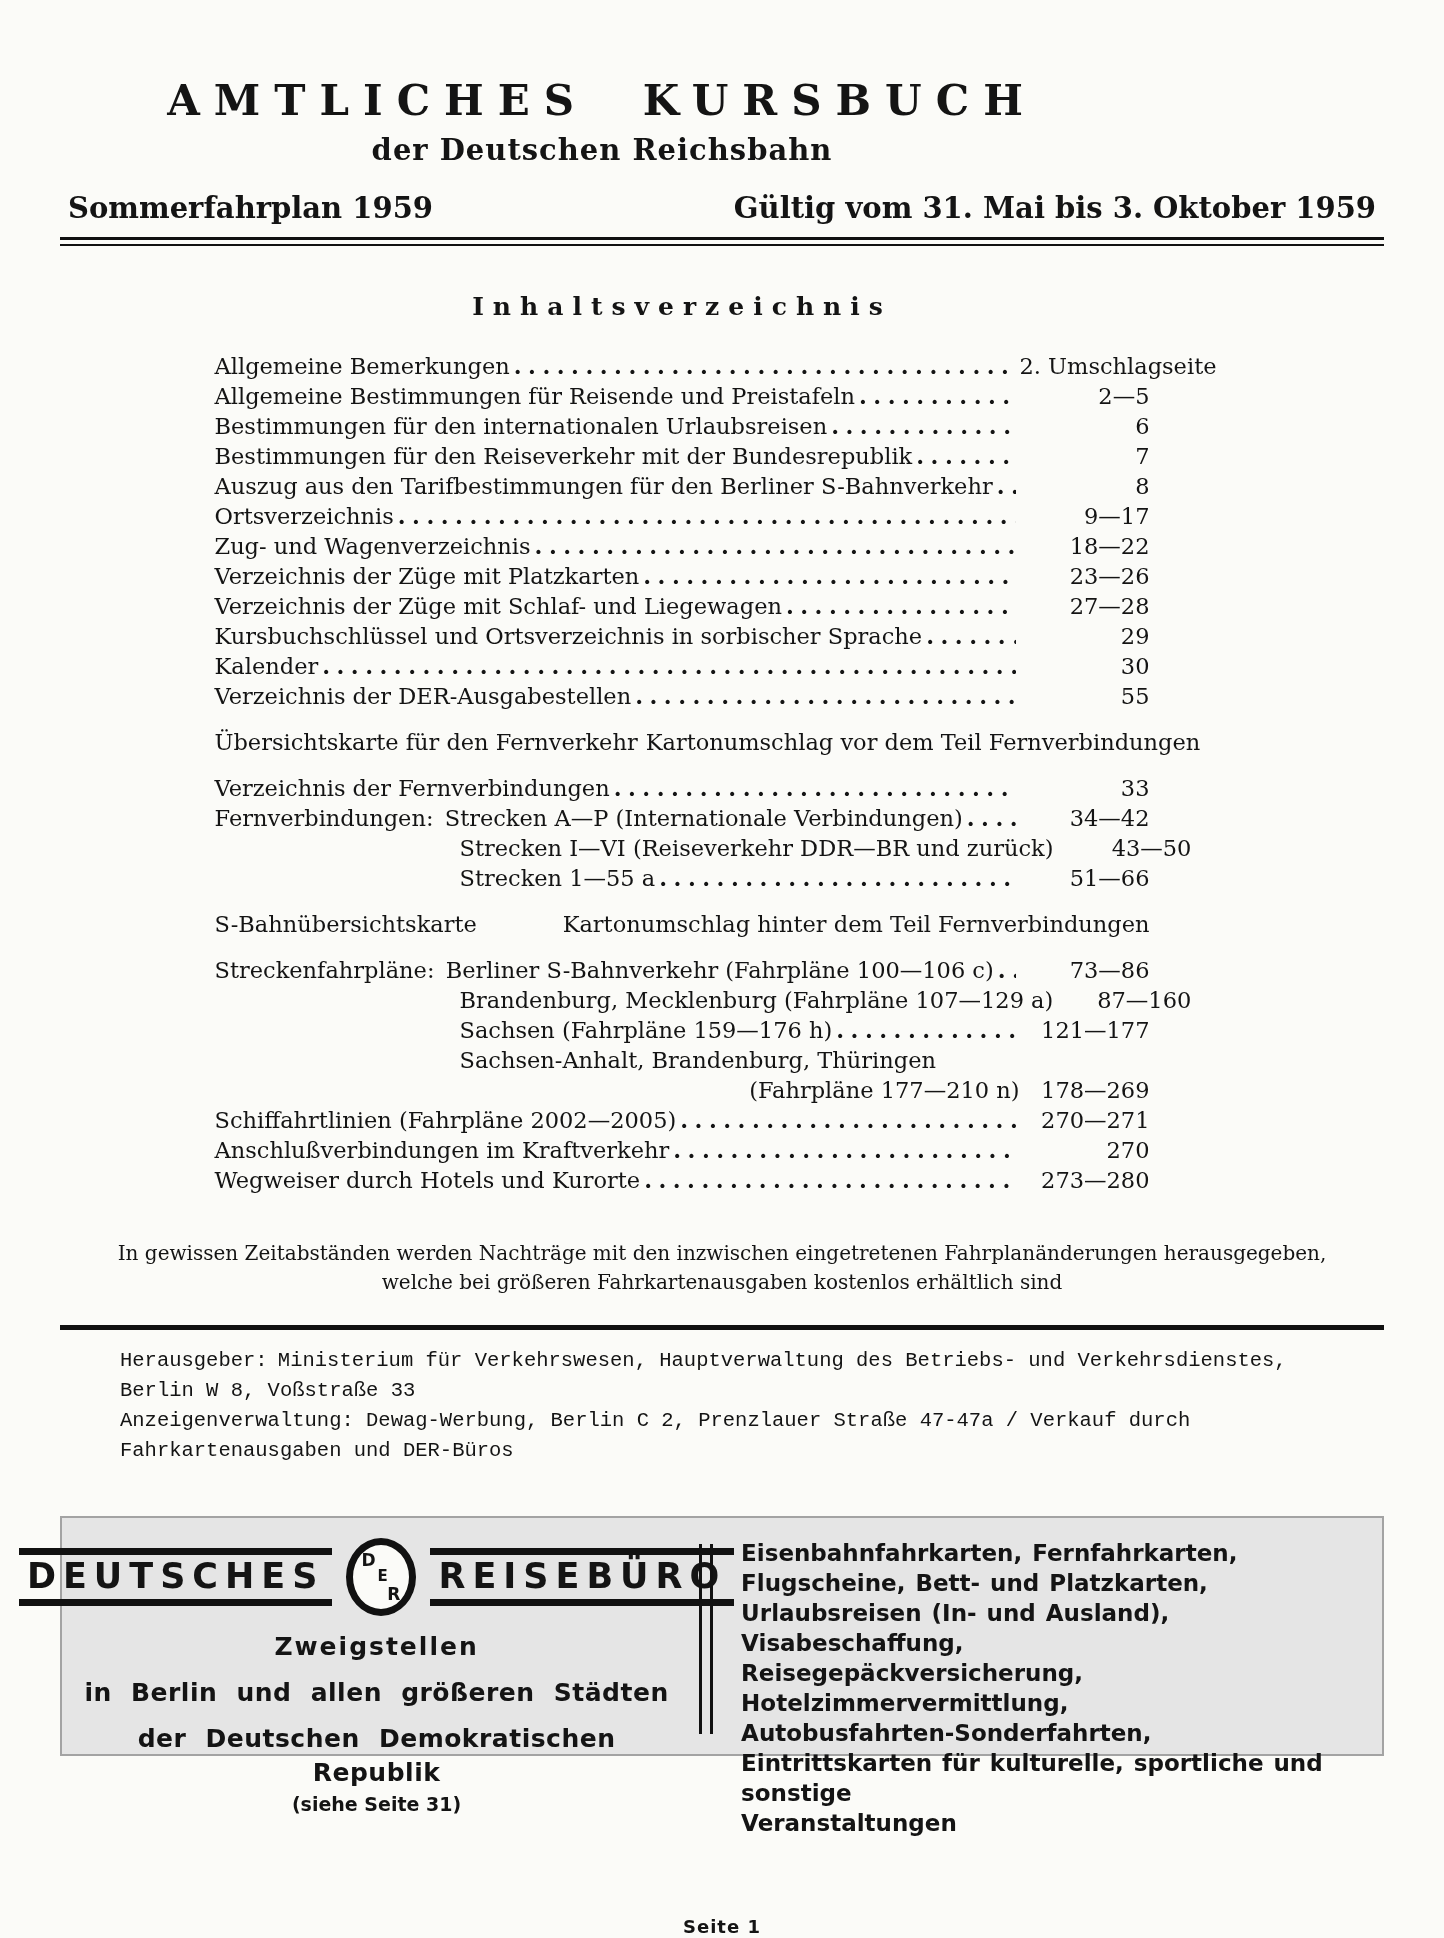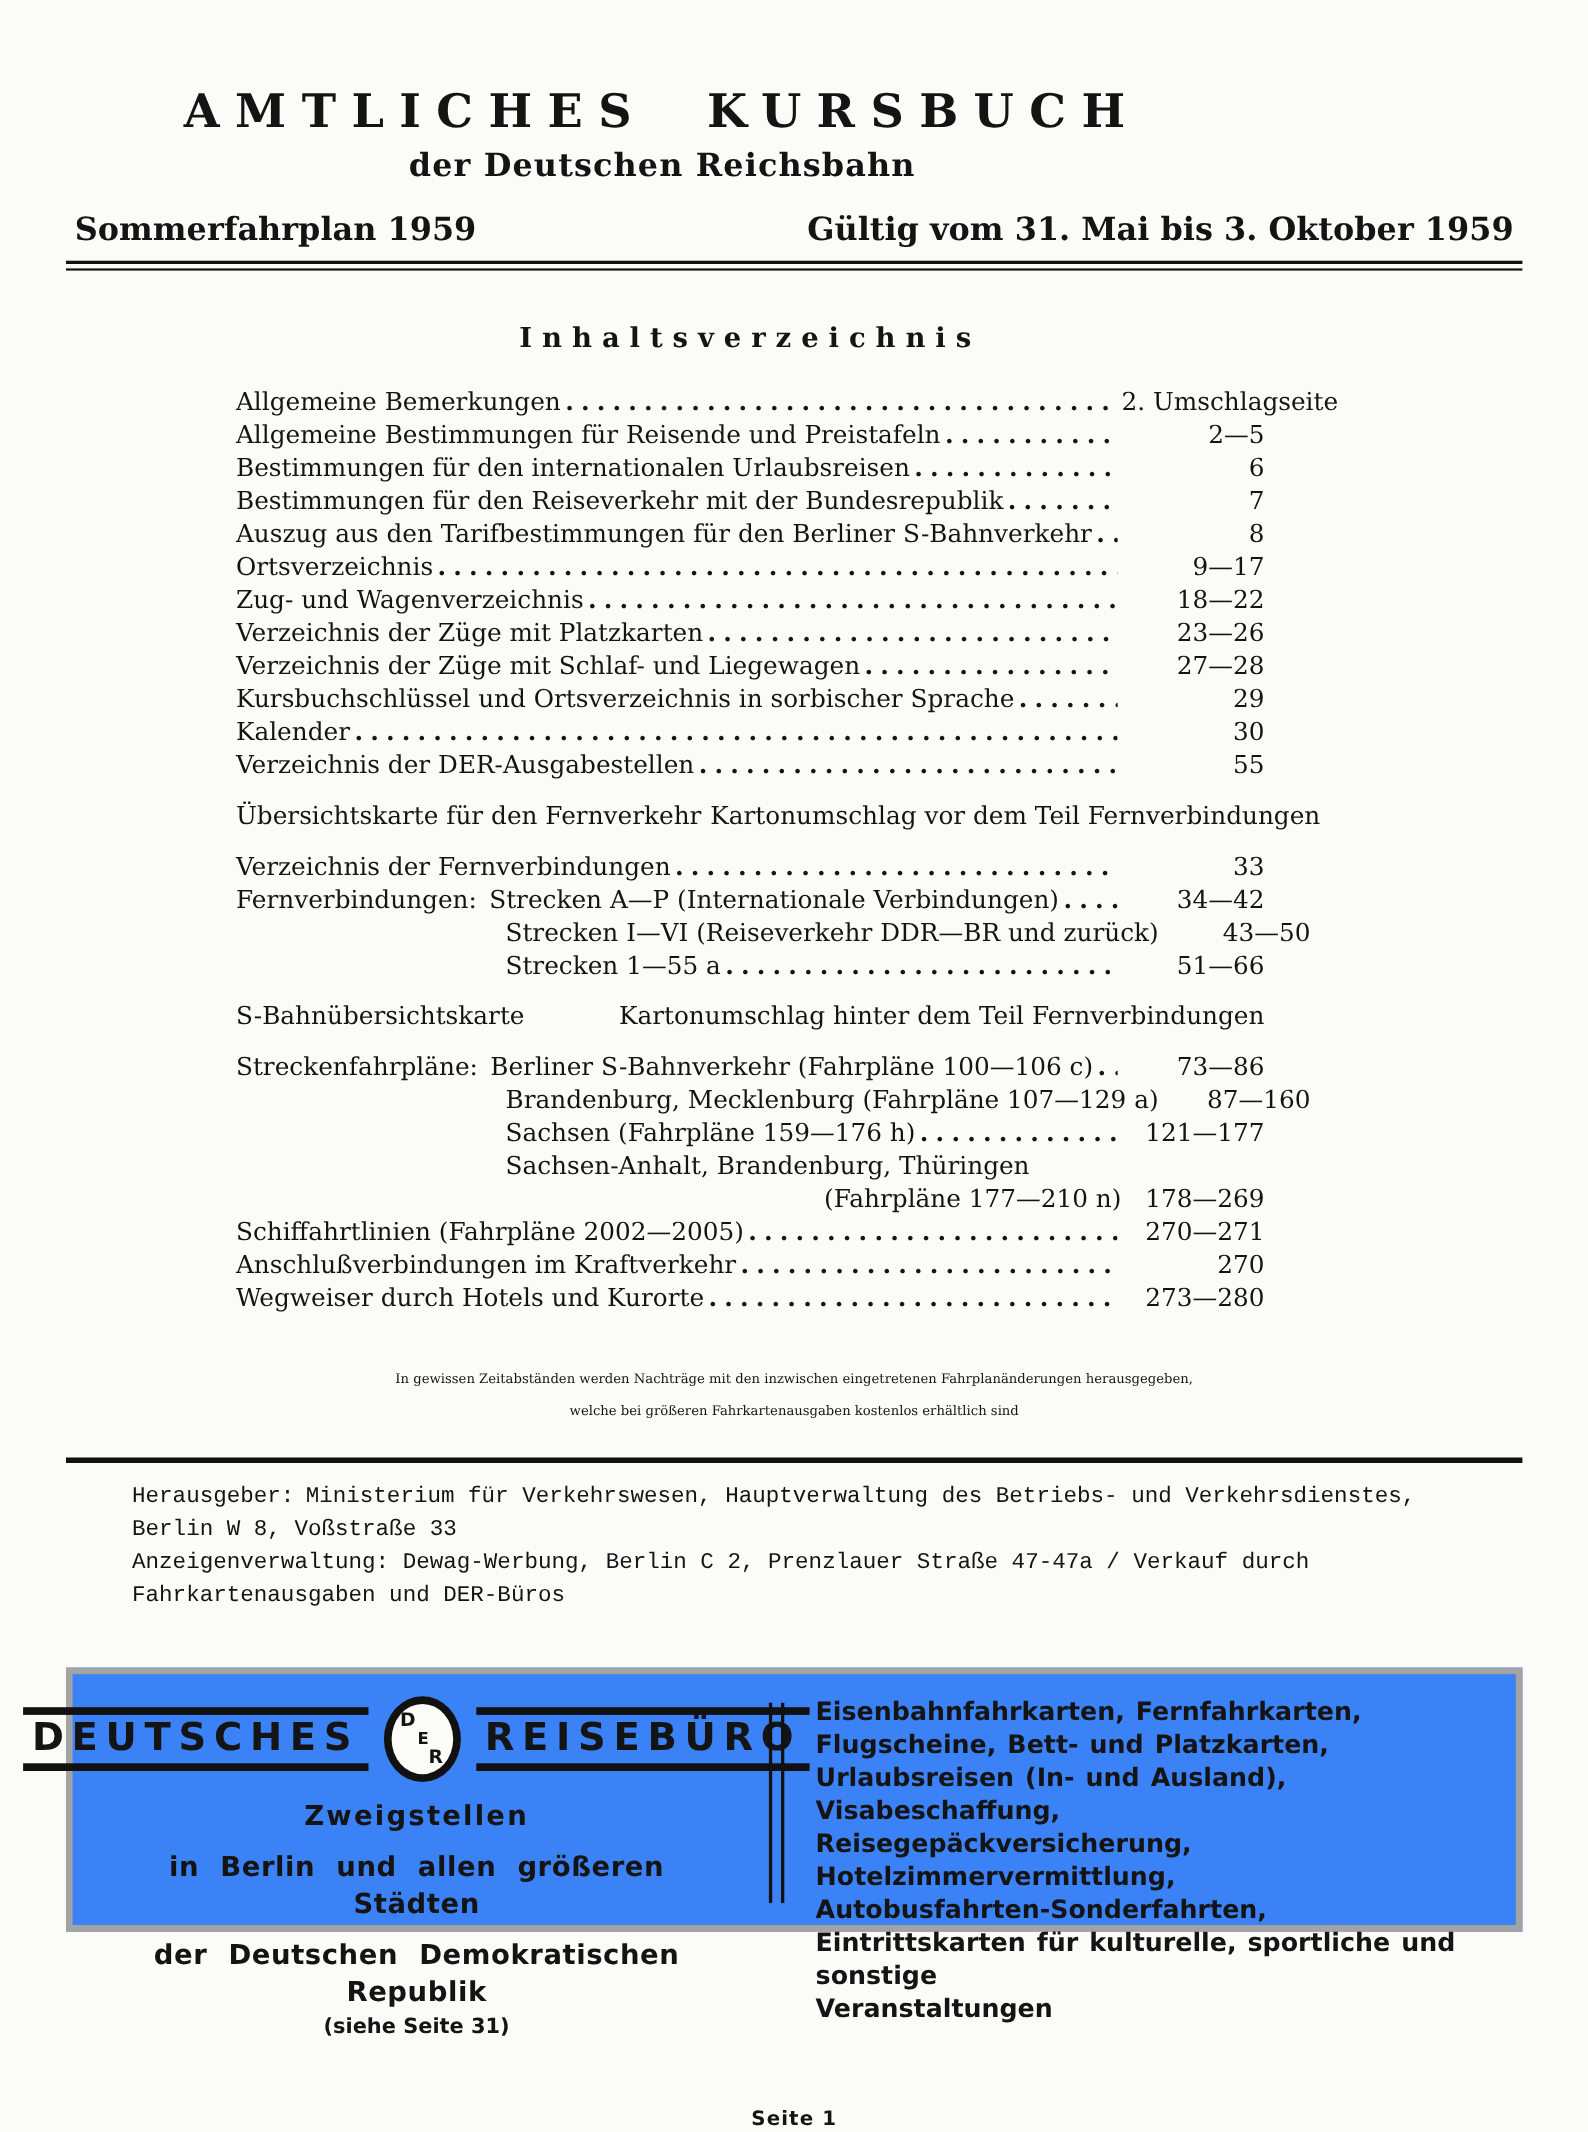--- a/index.html
+++ b/index.html
@@ -41,31 +41,31 @@
     content: "...........................................................................................................";
     letter-spacing: 6.5px; font-weight: bold;
   }
   .toc-row.no-dots .toc-dots::after { content: ""; }
   .toc-pages { white-space: nowrap; min-width: 130px; text-align: right; }
   .toc-row.right-label .toc-dots { order: 1; }
   .toc-row.right-label .toc-label { order: 2; padding-left: 0; }
   .toc-row.right-label .toc-pages { order: 3; }
 
   
-  .note { text-align: center; margin-top: 44px; font-size: 12px; line-height: 29px; }
+  .note { text-align: center; margin-top: 44px; font-size: 20px; line-height: 29px; }
   .heavy-rule { margin-top: 28px; height: 5px; background: #111; }
   .imprint { margin-top: 16px; padding: 0 60px; font-size: 20.5px; line-height: 30px; font-family: Liberation Mono, monospace; }
 
   
   .ad-box {
-    margin-top: 50px; border: 6px solid #a3a3a3;
+    margin-top: 50px; border: 2px solid #a3a3a3;
     display: flex; align-items: stretch;
     box-sizing: border-box; height: 240px;
     padding: 18px 26px 12px 22px;
-    font-family: "DejaVu Sans", sans-serif; background: #3b82f6;
+    font-family: "DejaVu Sans", sans-serif; background: #e5e5e5;
   }
   .ad-left { width: 46%; display: flex; flex-direction: column; align-items: center; }
   .der-banner { display: flex; align-items: center; gap: 14px; margin-top: 2px; }
   .der-word {
     font-weight: bold; font-size: 35px; letter-spacing: 7px; line-height: 1.1;
     border-top: 7px solid #111; border-bottom: 7px solid #111; padding: 2px 8px 4px;
     white-space: nowrap;
   }
   .der-circle {
     position: relative; width: 56px; height: 64px; flex: none;

